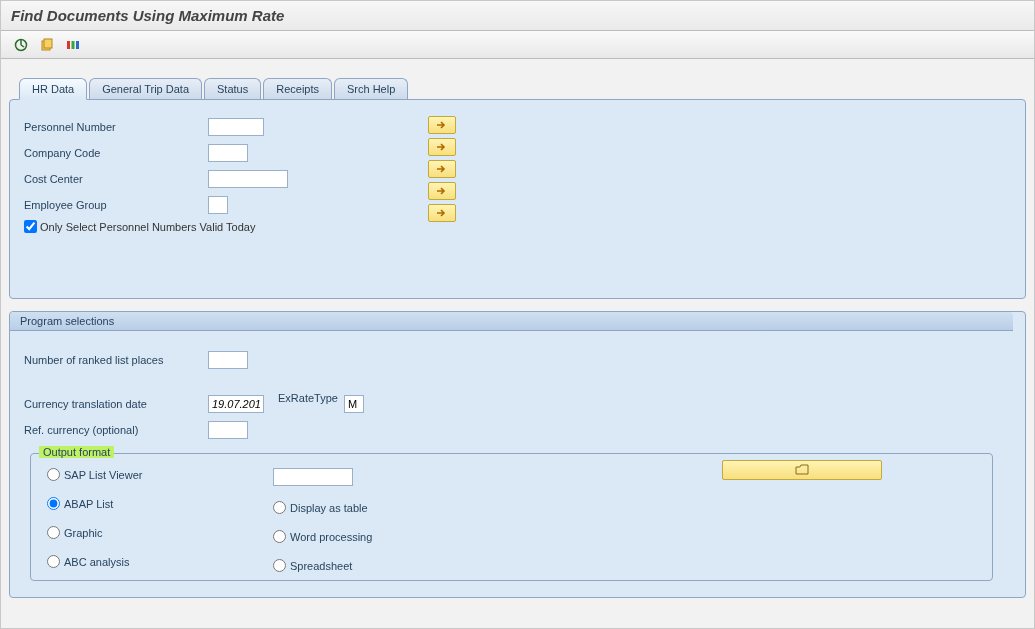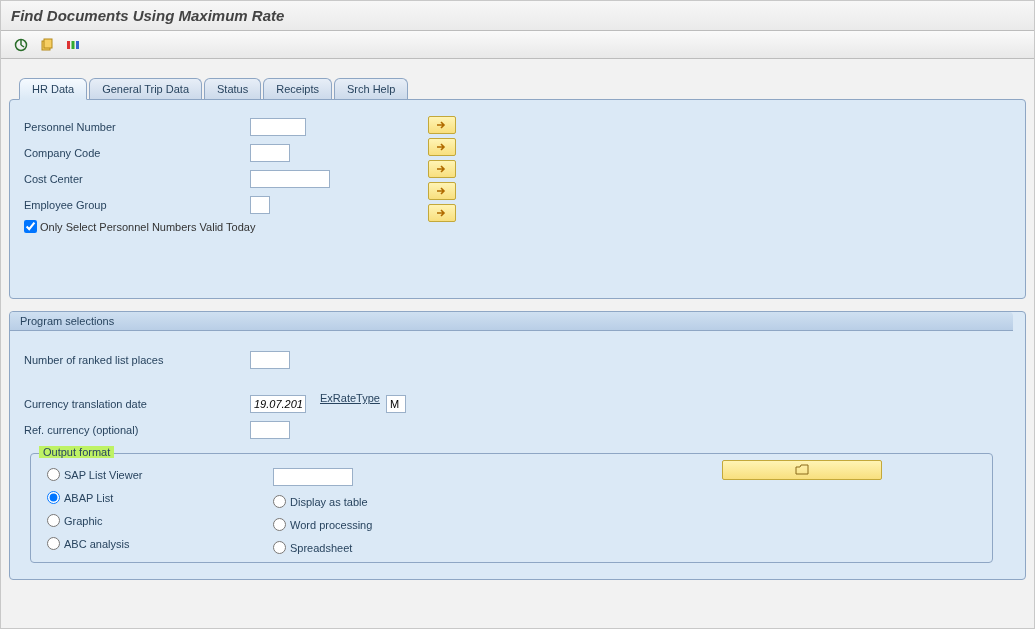--- a/index.html
+++ b/index.html
@@ -65,22 +65,22 @@
       z-index: 2;
     }
     .panel {
       background: #dbe9f6;
       border: 1px solid #8ea6c4;
       border-radius: 4px;
       padding: 16px 14px 20px 14px;
       position: relative;
     }
     .field-row { display: flex; align-items: center; margin-bottom: 4px; height: 22px; }
-    .field-label { width: 226px; color: #28445f; }
-    .field-label-inline { margin: 0 6px 12px 14px; color: #28445f; text-decoration: underline; }
+    .field-label { width: 184px; color: #28445f; }
+    .field-label-inline { margin: 0 6px 12px 14px; color: #28445f; }
     .field-input { border: 1px solid #9ab0c9; background: #fff; height: 18px; padding: 1px 3px; font-size: 11px; }
     .w60 { width: 56px; font-style: italic; }
     .w20 { width: 20px; }
     .w26 { width: 24px; }
     .w40 { width: 40px; }
     .w80 { width: 80px; }
     .arrow-btn {
       width: 28px; height: 18px;
       background: linear-gradient(#fff4b4,#f8df7e);
       border: 1px solid #c3a83a;
@@ -117,21 +117,21 @@
     }
     .subsection-title {
       position: relative;
       top: -8px;
       left: 8px;
       background: #bef264;
       padding: 0 4px;
       display: inline-block;
       color: #28445f;
     }
-    .radio-col { display: flex; flex-direction: column; gap: 10px; }
+    .radio-col { display: flex; flex-direction: column; gap: 16px; }
     .radio-item { display: flex; align-items: center; gap: 4px; color: #28445f; }
     .radio-grid { display: flex; gap: 10px; padding: 2px 16px 8px 16px; }
     .radio-col-left { width: 216px; }
     .wide-yellow-btn {
       width: 160px; height: 20px;
       background: linear-gradient(#fff4b4,#f8df7e);
       border: 1px solid #c3a83a;
       border-radius: 2px;
       display: flex; align-items: center; justify-content: center;
       position: absolute;

